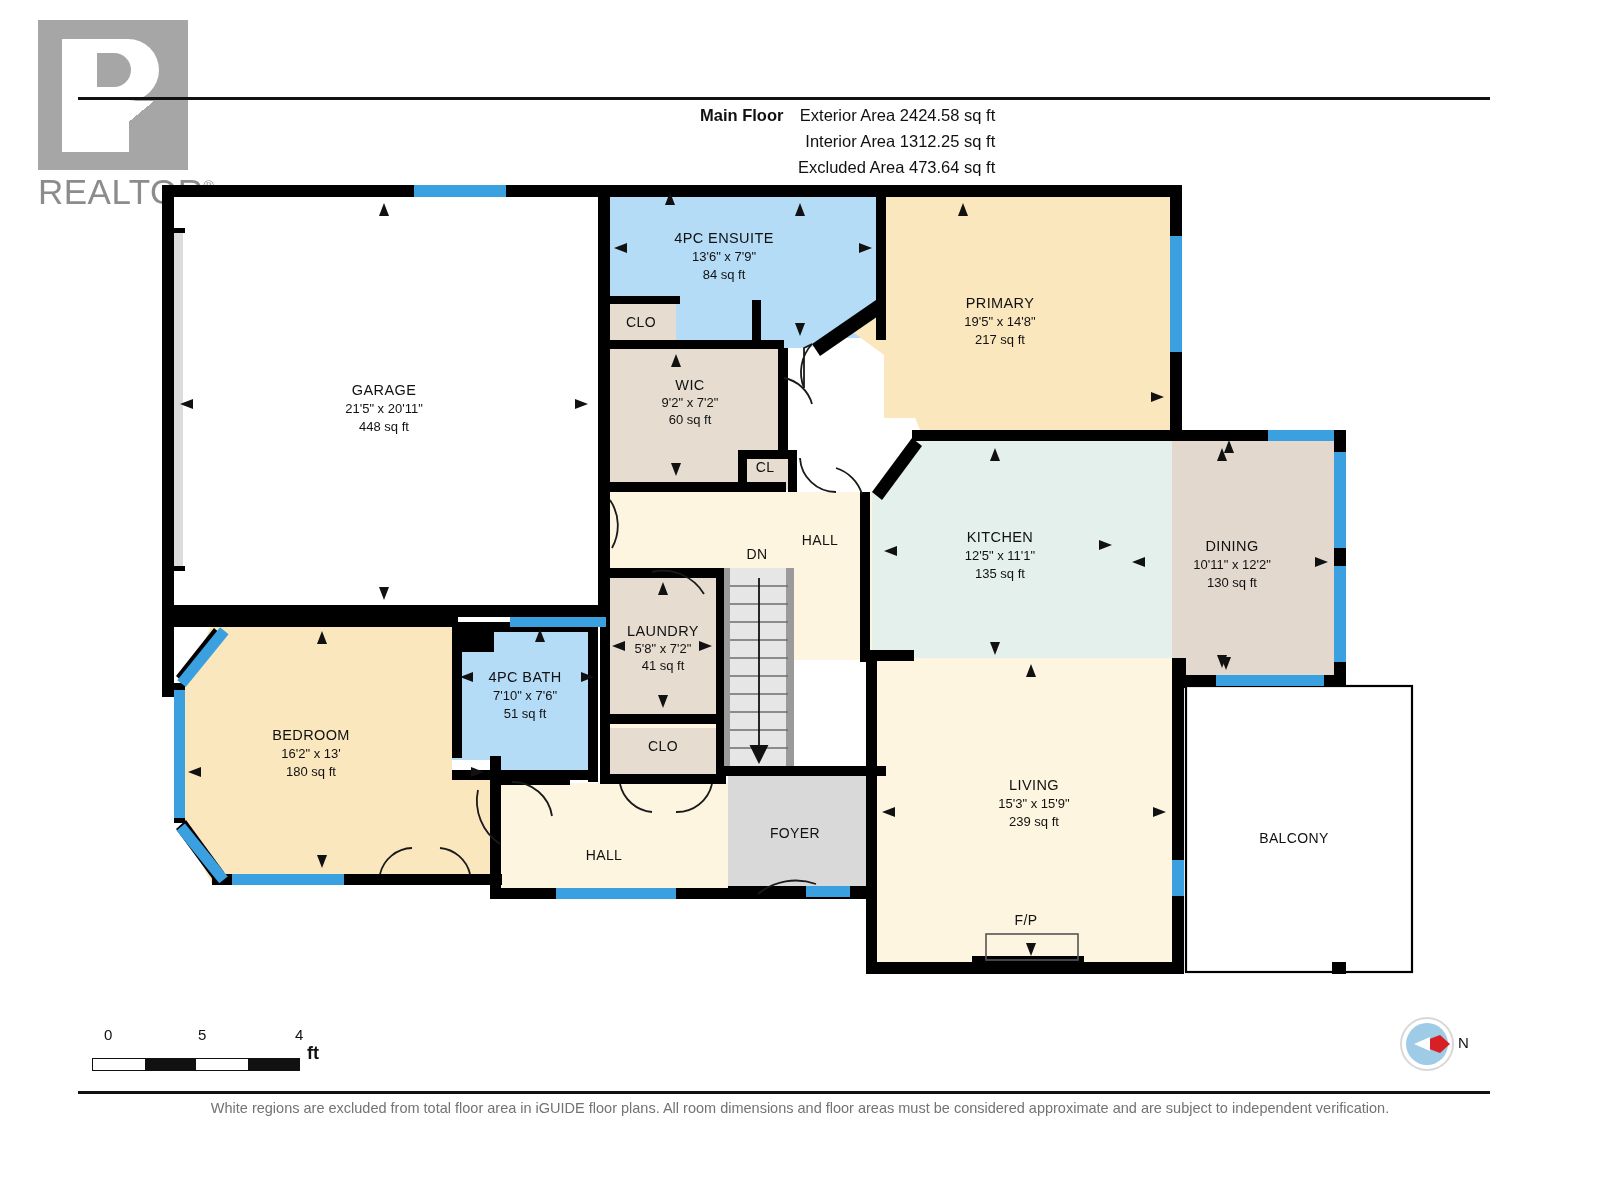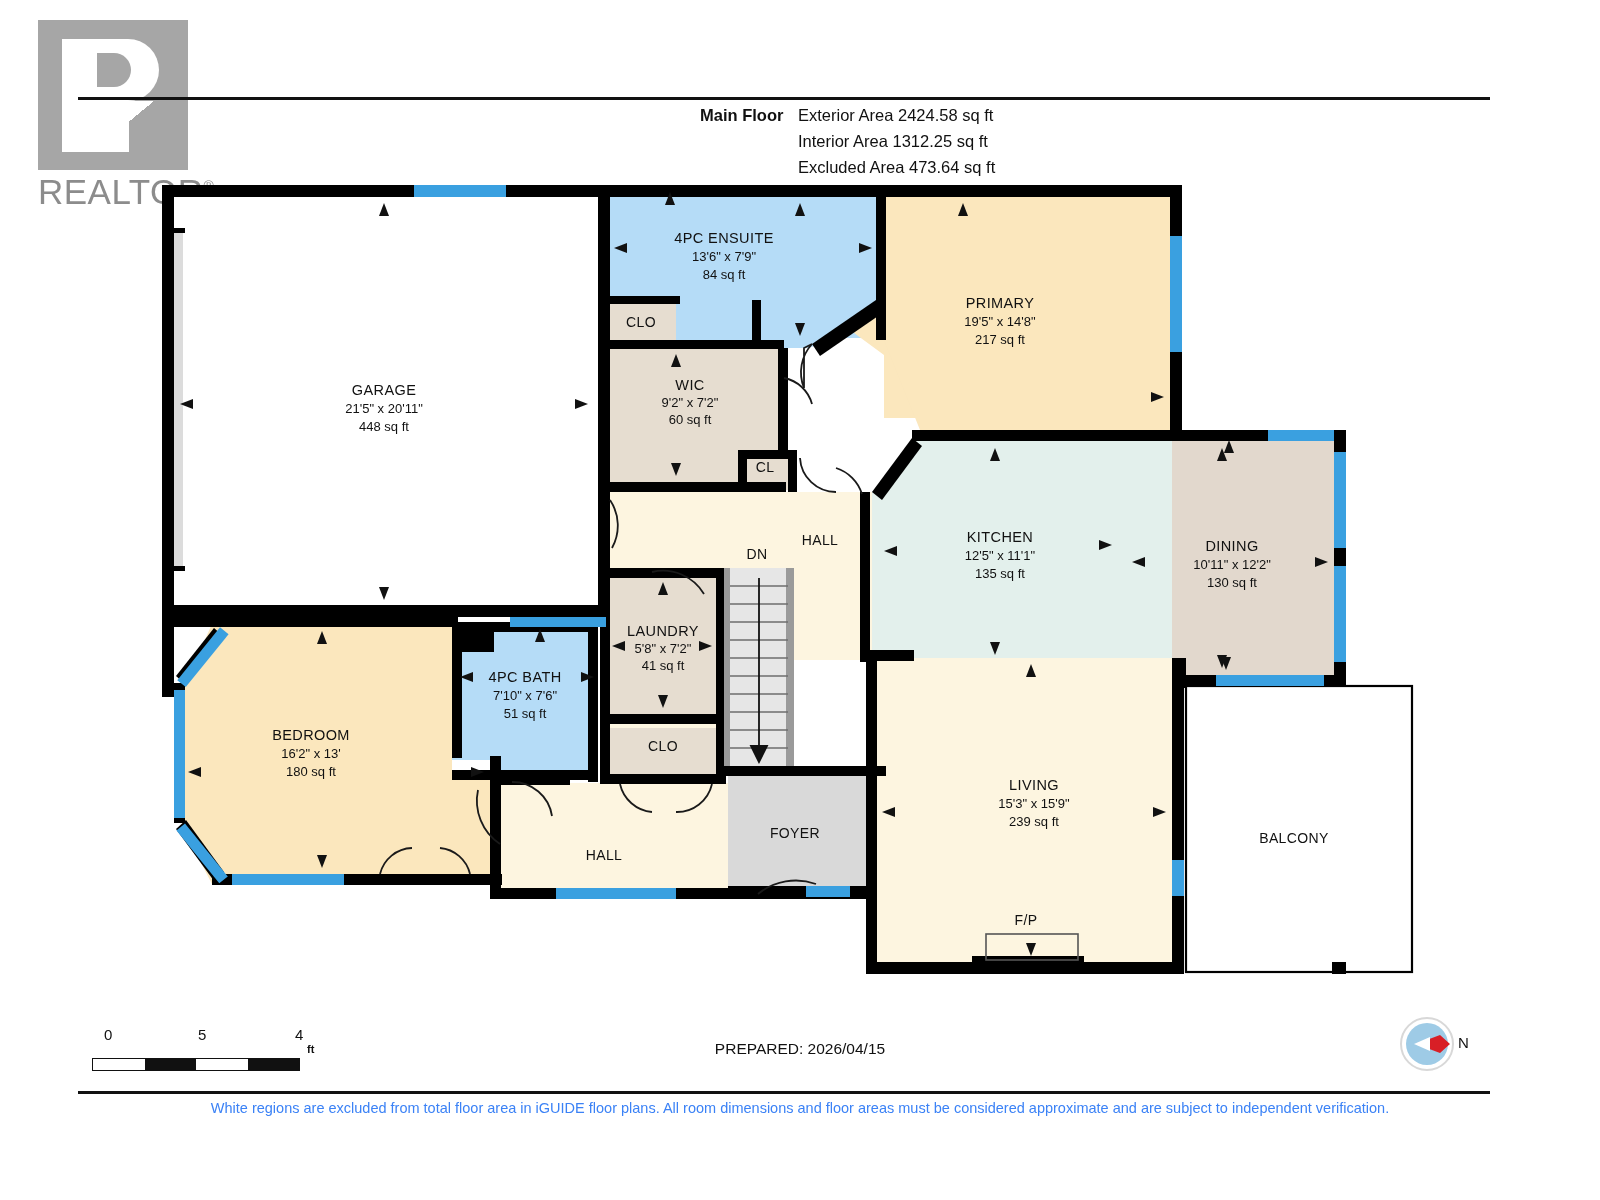--- a/index.html
+++ b/index.html
@@ -22,54 +22,54 @@
   .r-leg-fill { position: absolute; left: 59px; top: 81px; width: 32px; height: 51px; background: #fff; }
   .realtor-word { position: absolute; left: 0px; top: 152px; font-size: 35px; letter-spacing: 0.5px;
                   color: #8c8c8c; font-family: "Liberation Sans", sans-serif; font-weight: 400; }
   .realtor-word sup { font-size: 14px; vertical-align: super; }
 
   .plan-title { position: absolute; left: 200px; top: 50px; width: 1290px; text-align: center;
                 font-size: 29px; font-weight: bold; color: #111; letter-spacing: 0.2px; }
   .title-rule { position: absolute; left: 78px; top: 97px; width: 1412px; height: 3px; background: #111; }
 
   .summary { position: absolute; left: 700px; top: 106px; font-size: 16.5px; color: #111; }
-  .summary-row { display: flex; margin-bottom: 7px; line-height: 1.15; }
+  .summary-row { display: flex; margin-bottom: 7px; line-height: 1.15; justify-content: space-between; }
   .summary-label { width: 98px; font-weight: bold; }
   .summary-value { white-space: nowrap; }
 
   
   #plan { position: absolute; left: 0; top: 0; width: 1600px; height: 1010px; }
   #plan svg { position: absolute; left: 0; top: 0; }
 
   .rm-label { font-family: "Liberation Sans", sans-serif; fill: #111; text-anchor: middle; }
   .rm-name { font-size: 14.5px; letter-spacing: 0.4px; }
   .rm-dim  { font-size: 13px; }
   .rm-small { font-size: 14px; letter-spacing: 0.4px; }
 
   
   .scalebar { position: absolute; left: 92px; top: 1058px; width: 208px; height: 13px;
               border: 1.5px solid #111; display: flex; }
   .scalebar div { flex: 1 1 0; }
   .sb-dark { background: #111; }
   .sb-light { background: #fff; }
   .sb-tick { position: absolute; font-size: 15px; color: #111; top: 1026px; }
-  .sb-unit { position: absolute; left: 307px; top: 1043px; font-size: 11px; font-weight: bold; color: #111; }
+  .sb-unit { position: absolute; left: 307px; top: 1043px; font-size: 18px; font-weight: bold; color: #111; }
 
   .prepared { position: absolute; left: 0; top: 1040px; width: 1600px; text-align: center;
               font-size: 15.5px; color: #111; }
 
   .compass { position: absolute; left: 1400px; top: 1017px; width: 54px; height: 54px; }
   .compass-ring { position: absolute; inset: 0; border-radius: 50%; border: 2px solid #d8d8d8; background: #fff; }
   .compass-disc { position: absolute; left: 6px; top: 6px; width: 42px; height: 42px;
                   border-radius: 50%; background: #9ecbe6; }
   .compass-n { position: absolute; left: 58px; top: 17px; font-size: 15px; color: #111; }
 
   .footer-rule { position: absolute; left: 78px; top: 1091px; width: 1412px; height: 3px; background: #111; }
   .disclaimer { position: absolute; left: 0; top: 1100px; width: 1600px; text-align: center;
-                font-size: 14.5px; color: #3b82f6; }
+                font-size: 14.5px; color: #737373; }
 </style>
 </head>
 <body>
 
 <div id="page">
 
   <div class="realtor-logo">
     <div class="realtor-mark">
       <div class="r-stem"></div>
       <div class="r-bowl-outer"></div>
@@ -381,21 +381,20 @@
   <div class="sb-tick" style="left:198px">5</div>
   <div class="sb-tick" style="left:295px">4</div>
   <div class="scalebar">
     <div class="sb-light"></div>
     <div class="sb-dark"></div>
     <div class="sb-light"></div>
     <div class="sb-dark"></div>
   </div>
   <div class="sb-unit">ft</div>
 
-  <div class="prepared">PREPARED: 2026/04/15</div>
 
   <div class="compass">
     <div class="compass-ring"></div>
     <div class="compass-disc"></div>
     <svg width="54" height="54" style="position:absolute;left:0;top:0">
       <path d="M16 27 L40 27 L40 18 L50 27 L40 36 L40 27 Z" fill="#d81f26"></path>
       <path d="M16 27 L40 18 L40 36 Z" fill="#d81f26"></path>
       <path d="M14 27 L30 20 L30 34 Z" fill="#ffffff"></path>
     </svg>
     <div class="compass-n">N</div>

